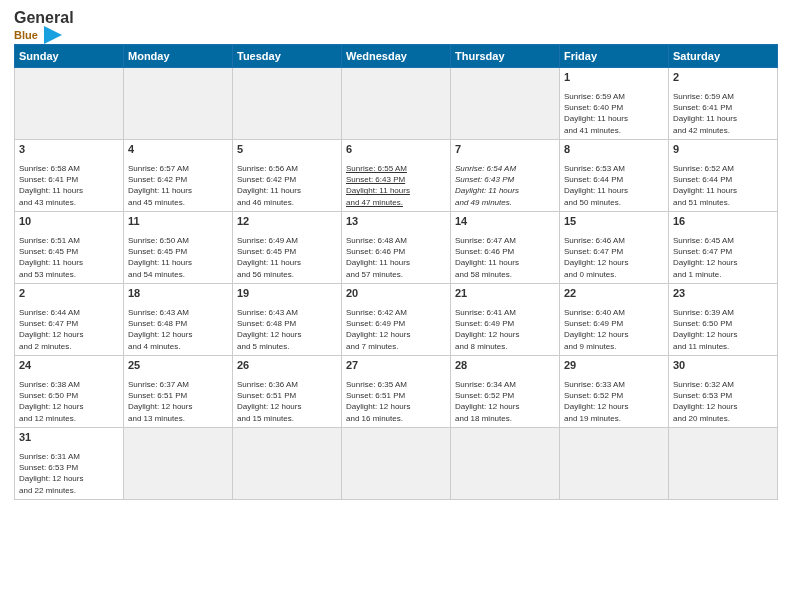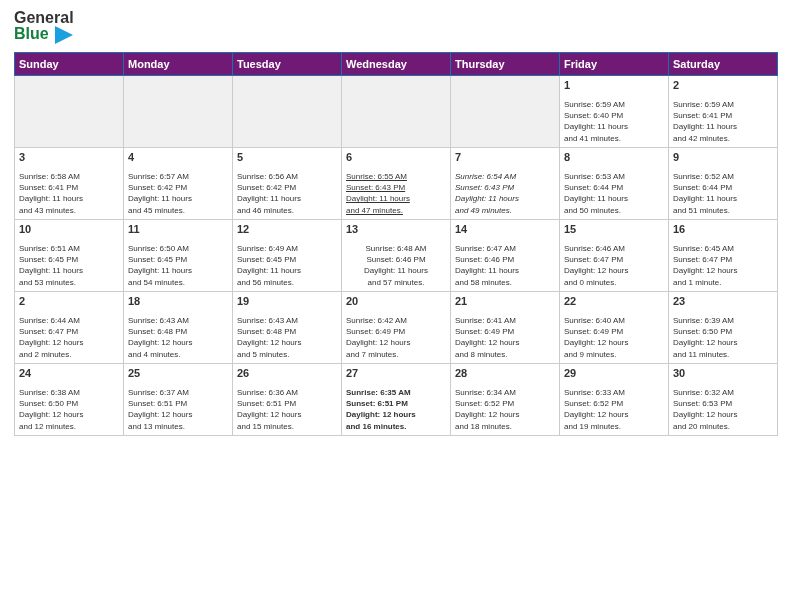--- a/index.html
+++ b/index.html
@@ -13,21 +13,20 @@
     .page {
       width: 792px;
       height: 612px;
       background: white;
       padding: 10px 14px;
     }
     .header {
       display: flex;
       justify-content: space-between;
       align-items: flex-end;
-      margin-bottom: 8px;
     }
     .logo {
       display: flex;
       align-items: center;
       gap: 4px;
     }
     .title-block {
       text-align: right;
     }
     .month-title {
@@ -39,21 +38,21 @@
     .location-title {
       font-size: 15px;
       color: #333;
     }
     table {
       width: 100%;
       border-collapse: collapse;
       table-layout: fixed;
     }
     .day-header th {
-      background: #701a75;
+      background: #0369a1;
       color: white;
       font-size: 11px;
       font-weight: bold;
       padding: 5px 4px;
       border: 1px solid #1a6faf;
       text-align: left;
     }
     td {
       border: 1px solid #ccc;
       vertical-align: top;
@@ -83,21 +82,21 @@
     }
   </style>
 </head>
 <body>
 
 <div class="page">
   <div class="header">
     <div class="logo">
   <div style="line-height:1;">
     <span style="font-size:16px;font-weight:bold;color:#333;font-family:Arial;">General</span><br>
-    <span style="font-size:16px;font-weight:bold;color:#15803d;font-family:Arial;">Blue</span>
+    <span style="font-size:11px;font-weight:bold;color:#a16207;font-family:Arial;">Blue</span>
     <svg width="18" height="18" viewBox="0 0 18 18" style="vertical-align:middle;margin-left:2px;">
       <polygon points="0,0 18,9 0,18" fill="#1a9fdf"></polygon>
     </svg>
   </div>
 </div>
     <div class="title-block">
       <div class="month-title"></div>
       <div class="location-title"></div>
     </div>
   </div>
@@ -204,21 +203,21 @@
           </td>
           <td>
             <span class="day-num">12</span>
             <div class="day-info" style="white-space: pre-line;">Sunrise: 6:49 AM
 Sunset: 6:45 PM
 Daylight: 11 hours
 and 56 minutes.</div>
           </td>
           <td>
             <span class="day-num">13</span>
-            <div class="day-info" style="white-space: pre-line; text-align: center;">Sunrise: 6:48 AM
+            <div class="day-info" style="white-space: pre-line;">Sunrise: 6:48 AM
 Sunset: 6:46 PM
 Daylight: 11 hours
 and 57 minutes.</div>
           </td>
           <td>
             <span class="day-num">14</span>
             <div class="day-info" style="white-space: pre-line;">Sunrise: 6:47 AM
 Sunset: 6:46 PM
 Daylight: 11 hours
 and 58 minutes.</div>
@@ -306,21 +305,21 @@
           </td>
           <td>
             <span class="day-num">26</span>
             <div class="day-info" style="white-space: pre-line;">Sunrise: 6:36 AM
 Sunset: 6:51 PM
 Daylight: 12 hours
 and 15 minutes.</div>
           </td>
           <td>
             <span class="day-num">27</span>
-            <div class="day-info" style="white-space: pre-line; font-weight: bold;">Sunrise: 6:35 AM
+            <div class="day-info" style="white-space: pre-line;">Sunrise: 6:35 AM
 Sunset: 6:51 PM
 Daylight: 12 hours
 and 16 minutes.</div>
           </td>
           <td>
             <span class="day-num">28</span>
             <div class="day-info" style="white-space: pre-line;">Sunrise: 6:34 AM
 Sunset: 6:52 PM
 Daylight: 12 hours
 and 18 minutes.</div>
@@ -332,16 +331,31 @@
 Daylight: 12 hours
 and 19 minutes.</div>
           </td>
           <td>
             <span class="day-num">30</span>
             <div class="day-info" style="white-space: pre-line;">Sunrise: 6:32 AM
 Sunset: 6:53 PM
 Daylight: 12 hours
 and 20 minutes.</div>
           </td>
+        </tr>
+        <tr>
+          <td class="last-row">
+            <span class="day-num">31</span>
+            <div class="day-info" style="white-space: pre-line;">Sunrise: 6:31 AM
+Sunset: 6:53 PM
+Daylight: 12 hours
+and 22 minutes.</div>
+          </td>
+          <td class="last-row empty"></td>
+          <td class="last-row empty"></td>
+          <td class="last-row empty"></td>
+          <td class="last-row empty"></td>
+          <td class="last-row empty"></td>
+          <td class="last-row empty"></td>
         </tr>
       </tbody>
   </table>
 </div>
 
 </body></html>

